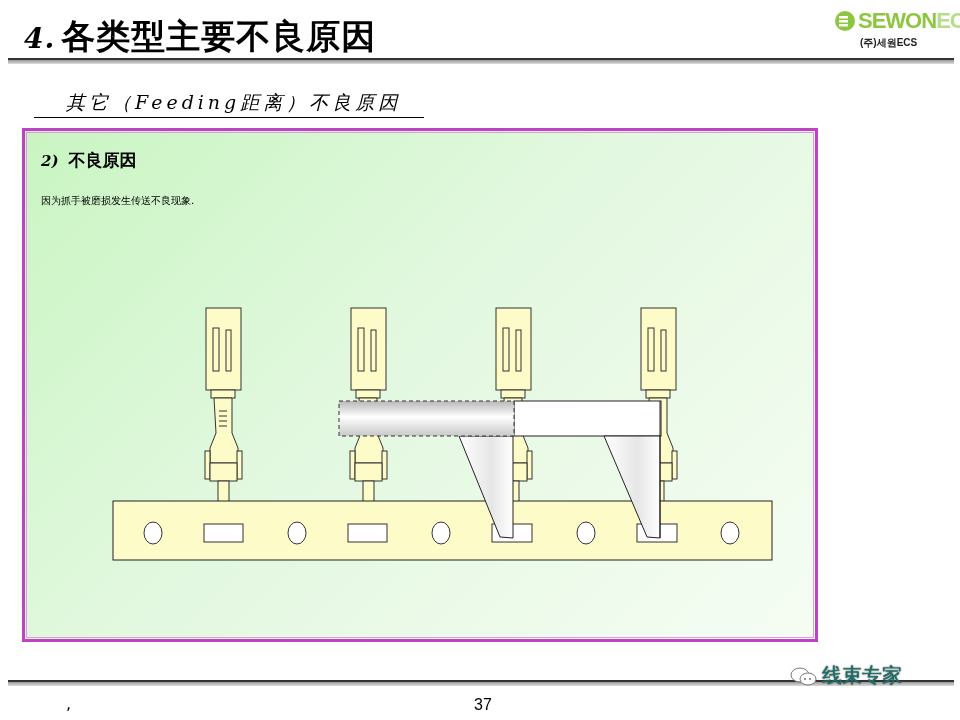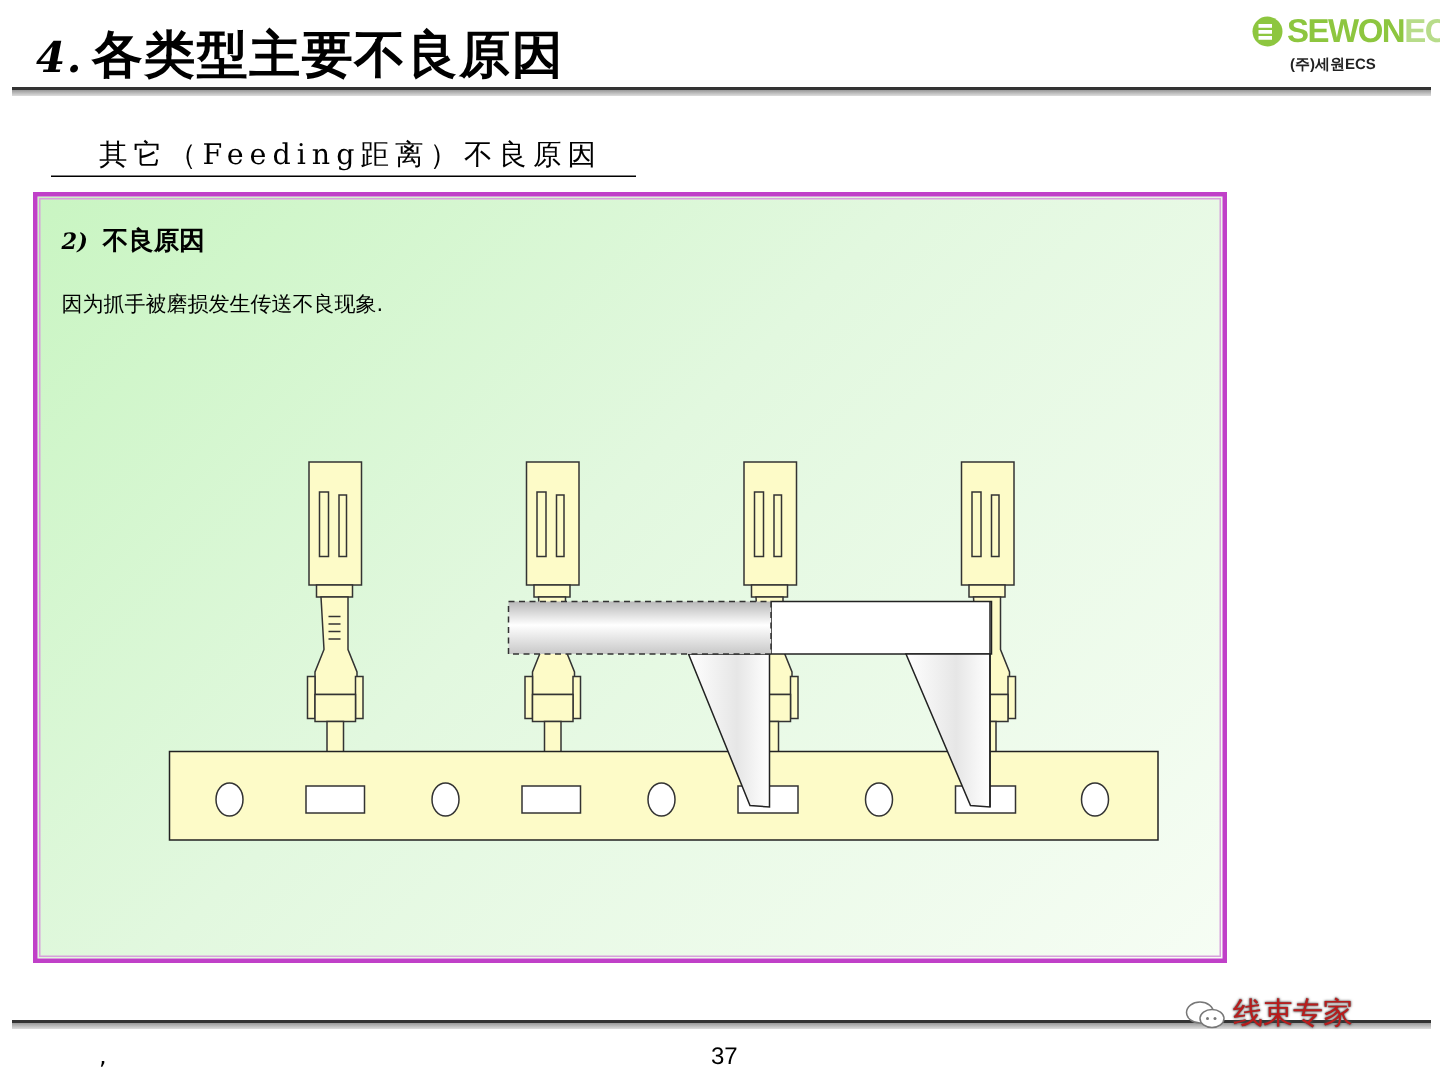--- a/index.html
+++ b/index.html
@@ -11,33 +11,33 @@
   .rule { position:absolute; height:4px; border-top:2px solid #333; background:linear-gradient(#999,#ddd); }
   .rule.top { left:8px; top:58px; width:946px; }
   .rule.bottom { left:8px; top:680px; width:946px; }
   .logo { position:absolute; left:834px; top:8px; width:110px; height:44px; }
   .logo .brand { position:absolute; left:0; top:0; font-size:22px; font-weight:bold; color:#8dc63f;
                  letter-spacing:-1px; font-family:"Liberation Sans", sans-serif; }
   .logo .brand .ecs { color:#b7dc8a; }
   .logo .sub { position:absolute; left:26px; top:28px; font-size:10px; color:#222; font-weight:bold;
                font-family:"Liberation Sans", sans-serif; }
   .subtitle { position:absolute; left:34px; top:90px; width:390px; border-bottom:1px solid #000;
-              font-family:"DejaVu Serif", serif; font-size:19px; letter-spacing:4px;
+              font-family:"DejaVu Serif", serif; font-style:italic; font-size:19px; letter-spacing:4px;
               padding-left:32px; box-sizing:border-box; height:28px; }
   .panel { position:absolute; left:22px; top:128px; width:796px; height:514px;
            border:3px solid #c040c8; box-sizing:border-box;
            background:linear-gradient(135deg, #c9f5c2 0%, #e2f8df 45%, #f6fdf4 100%); }
   .panel::before { content:""; position:absolute; inset:1px; border:1px solid #d8a0dc; pointer-events:none; }
   .panel-heading { position:absolute; left:16px; top:18px; font-size:17px; font-weight:bold; }
   .panel-heading .bullet { font-family:"DejaVu Serif", serif; font-style:italic; font-weight:bold; margin-right:10px; font-size:15px; }
-  .panel-text { position:absolute; left:16px; top:63px; font-size:14px; }
+  .panel-text { position:absolute; left:16px; top:63px; font-size:10px; }
   .diagram { position:absolute; left:0; top:0; }
   .footer-page { position:absolute; left:474px; top:696px; font-size:16px; font-family:"Liberation Sans", sans-serif; }
   .footer-comma { position:absolute; left:66px; top:694px; font-size:16px; }
-  .watermark { position:absolute; left:790px; top:662px; font-size:20px; color:#b91c1c;
+  .watermark { position:absolute; left:790px; top:662px; font-size:20px; color:#0f766e;
                text-shadow:0 0 2px #555, 0 0 1px #333; font-family:"DejaVu Sans", sans-serif; }
   .watermark .wm-icon { display:inline-block; width:28px; height:22px; vertical-align:middle; margin-right:4px; }
 </style>
 </head>
 <body>
 
 <div class="title">
   <span class="num">4.</span><span>各类型主要不良原因</span>
 </div>
 

